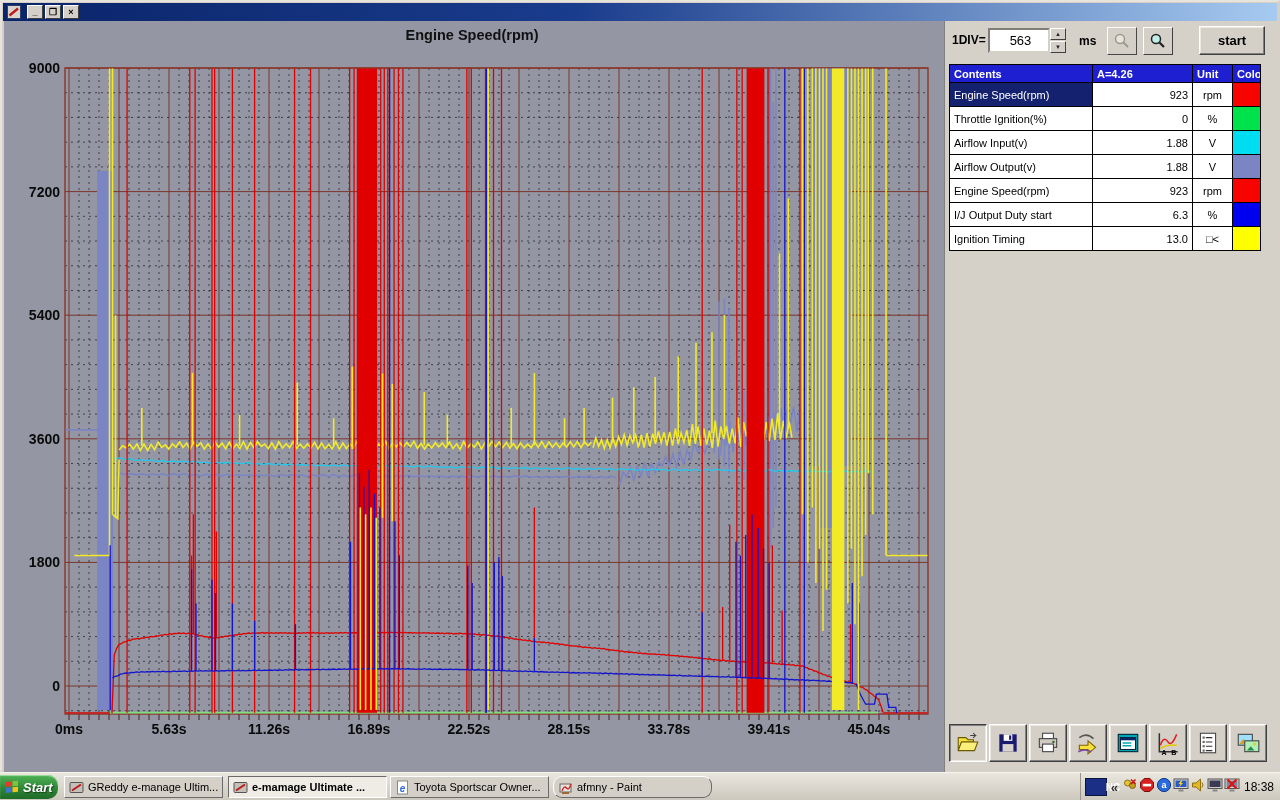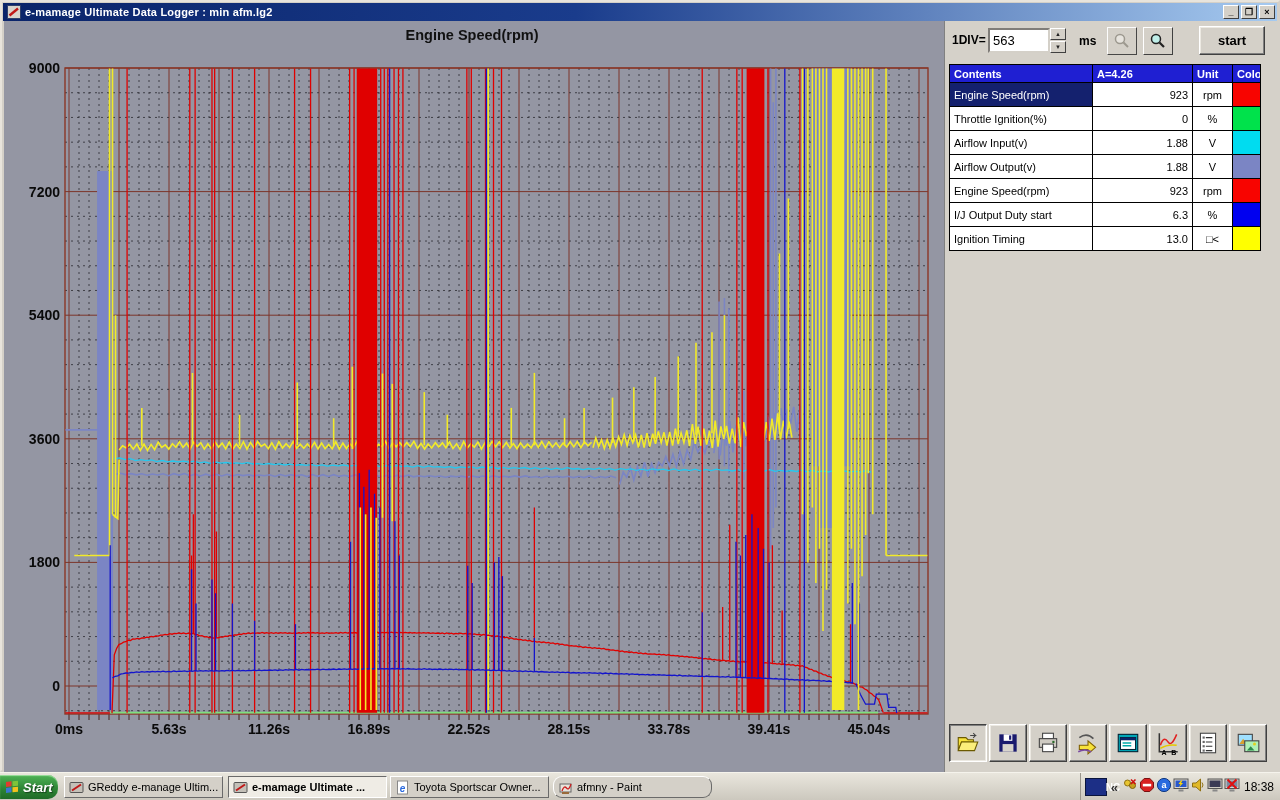--- a/index.html
+++ b/index.html
@@ -22,21 +22,21 @@
   #content { position:absolute; left:2px; top:19px; width:1248px; height:751px; }
   #chart-region { position:absolute; left:0; top:0; width:940px; height:751px;
     background:#9496a3; }
   #chart-svg { position:absolute; left:0; top:0; }
   #right-panel { position:absolute; left:940px; top:0; width:336px; height:751px;
     background:#d5d1c9; border-left:1px solid #808080; }
   
   .ctl-label { position:absolute; font-size:12px; font-weight:bold; color:#000; }
   #div-input { position:absolute; left:43px; top:7px; width:62px; height:25px;
     border:2px inset #d4d0c8; background:#fff; font-size:13px; padding-left:3px;
-    font-family:"Liberation Sans",sans-serif; }
+    font-family:"Liberation Sans",sans-serif;text-align:center; }
   #spinner { position:absolute; left:105px; top:7px; width:16px; height:25px; }
   .spin { position:absolute; left:0; width:16px; height:12px; background:#d4d0c8;
     border:1px solid; border-color:#fff #404040 #404040 #fff; font-size:6px;
     line-height:10px; text-align:center; color:#222; }
   .sqbtn { position:absolute; top:6px; width:30px; height:28px; background:#d4d0c8;
     border:1px solid; border-color:#fff #404040 #404040 #fff;
     display:flex; align-items:center; justify-content:center; }
   #start-btn { position:absolute; left:254px; top:5px; width:66px; height:29px;
     background:#d4d0c8; border:1px solid; border-color:#fff #404040 #404040 #fff;
     box-shadow:inset -1px -1px 0 #808080, inset 1px 1px 0 #ece9e2;
@@ -87,21 +87,20 @@
 </style>
 </head>
 <body>
 
 <div id="window">
   <div id="titlebar">
     <svg class="ticon" viewBox="0 0 14 14">
       <rect x="0.5" y="0.5" width="13" height="13" fill="#d8d4cc" stroke="#30406a"></rect>
       <path d="M2.5 10.5 L11 3.5" stroke="#c01818" stroke-width="2.4"></path>
     </svg>
-    <span class="ttext">e-mamage Ultimate Data Logger : min afm.lg2</span>
     <div class="winbtn">_</div>
     <div class="winbtn">❐</div>
     <div class="winbtn">×</div>
   </div>
 
   <div id="content">
     <div id="chart-region">
       <svg id="chart-svg" width="940" height="751" viewBox="2 19 940 751">
           <defs>
             <clipPath id="plotclip">

